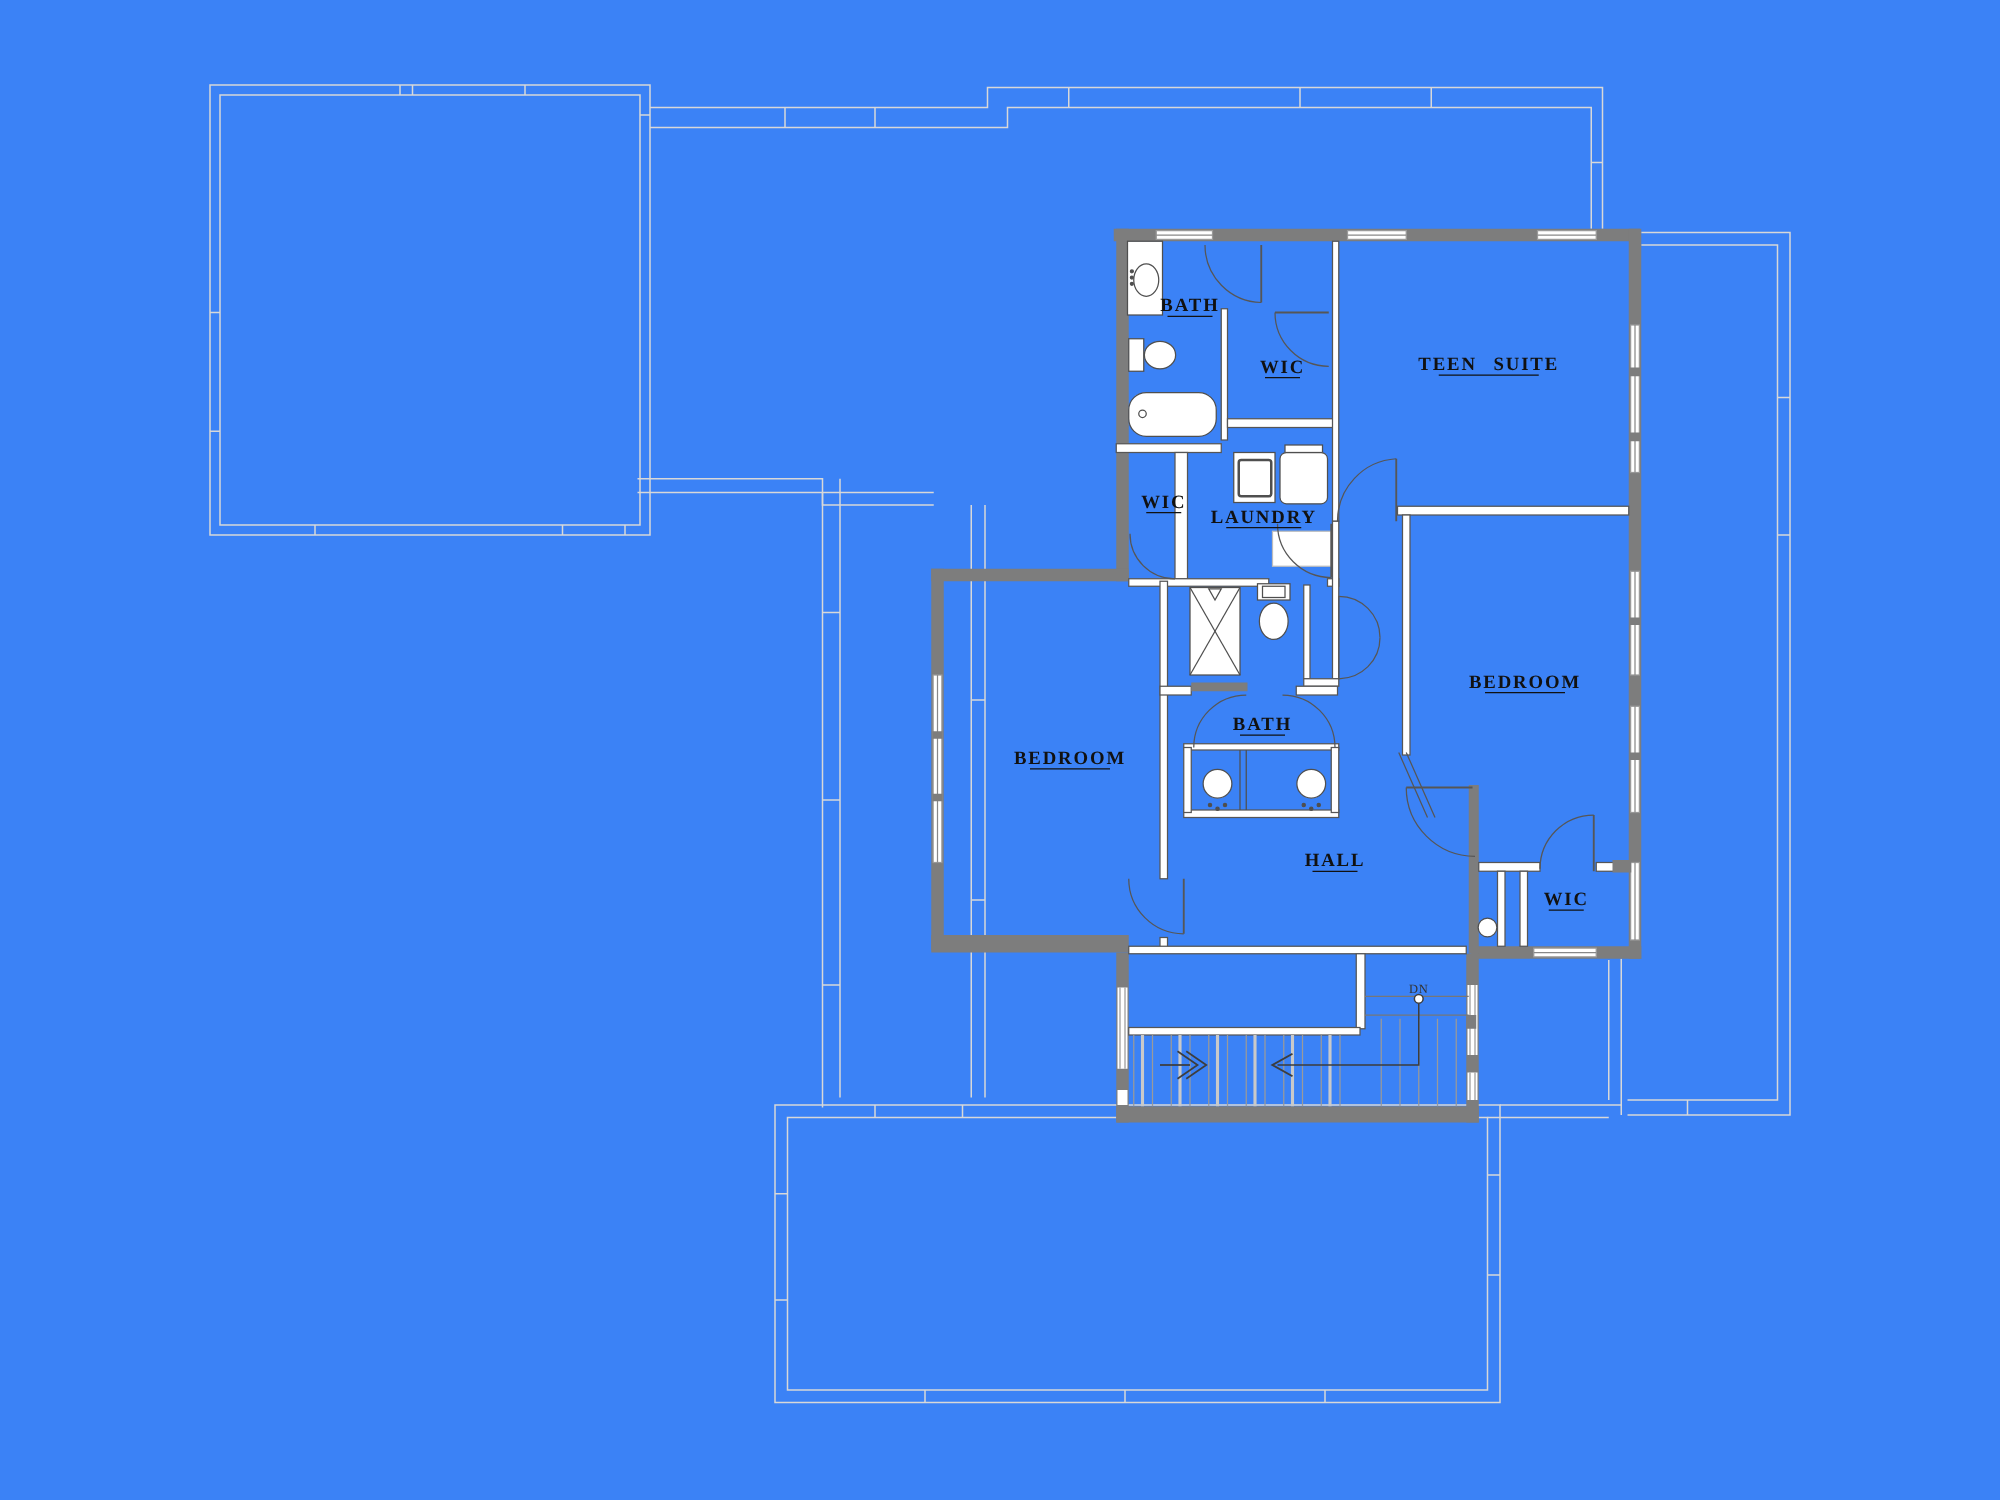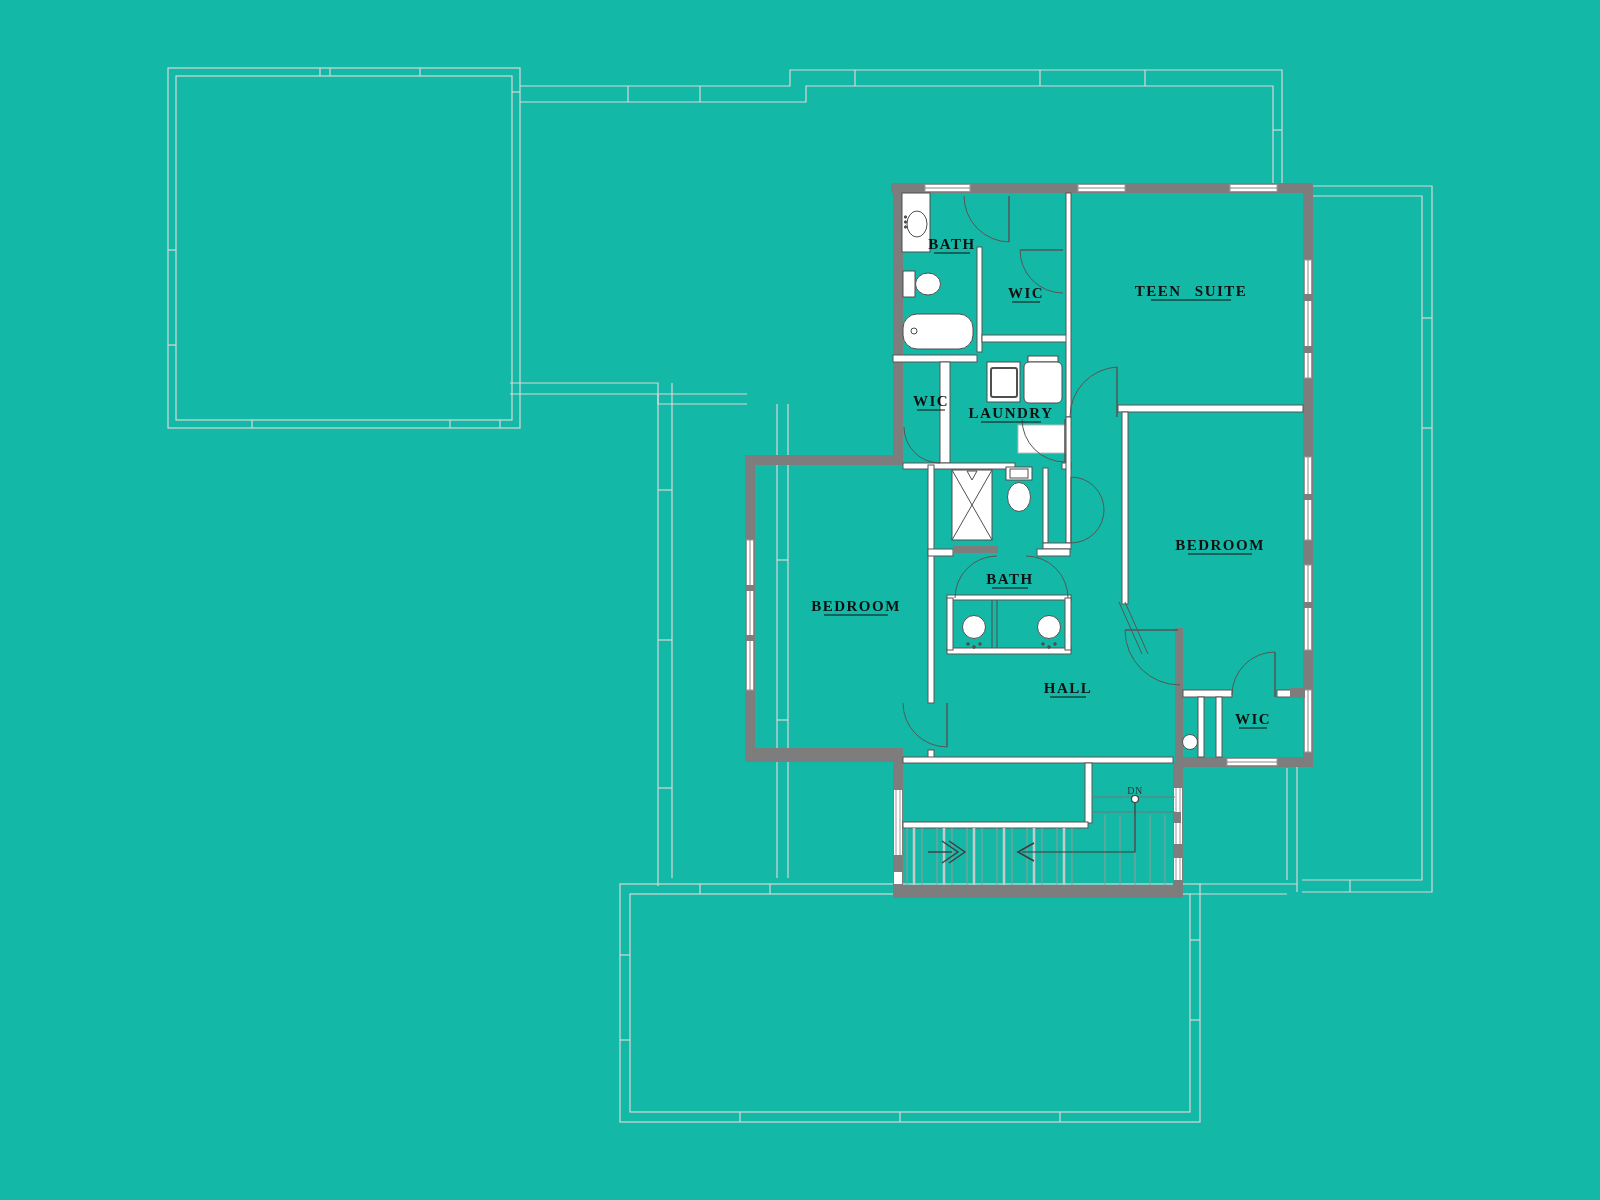--- a/index.html
+++ b/index.html
@@ -1,16 +1,16 @@
 <!DOCTYPE html>
 <html><head>
 <meta charset="utf-8">
 <style>
   html,body{margin:0;padding:0;background:#ffffff;}
-  .stage{position:relative;width:1600px;height:1200px;background:#14b8a6;overflow:hidden;
+  .stage{position:relative;width:1600px;height:1200px;background:#3b82f6;overflow:hidden;
          font-family:"Liberation Serif", serif;}
   svg{position:absolute;left:0;top:0;}
   text{font-family:"Liberation Serif", serif;letter-spacing:1.5px;}
   .room-label{font-size:15px;font-weight:bold;}
   .dn-label{font-size:10px;letter-spacing:0.5px;}
 </style>
 </head>
 <body>
 
 <div class="stage">

